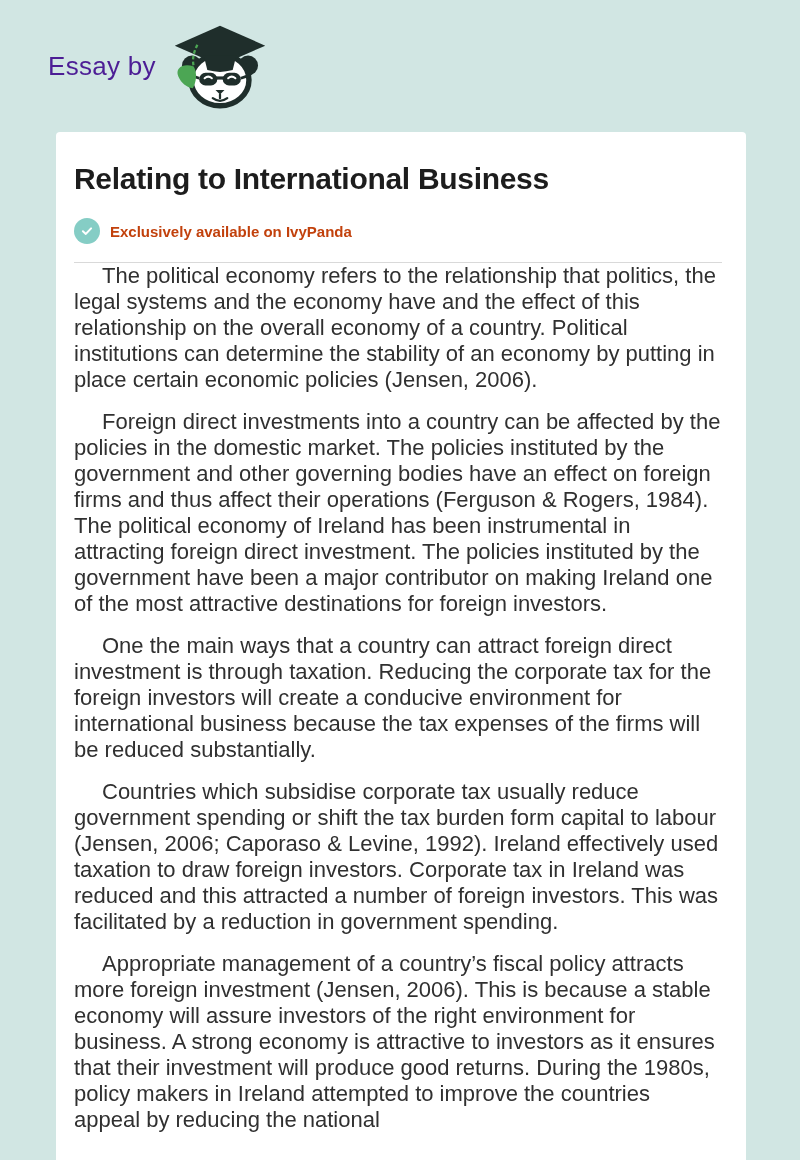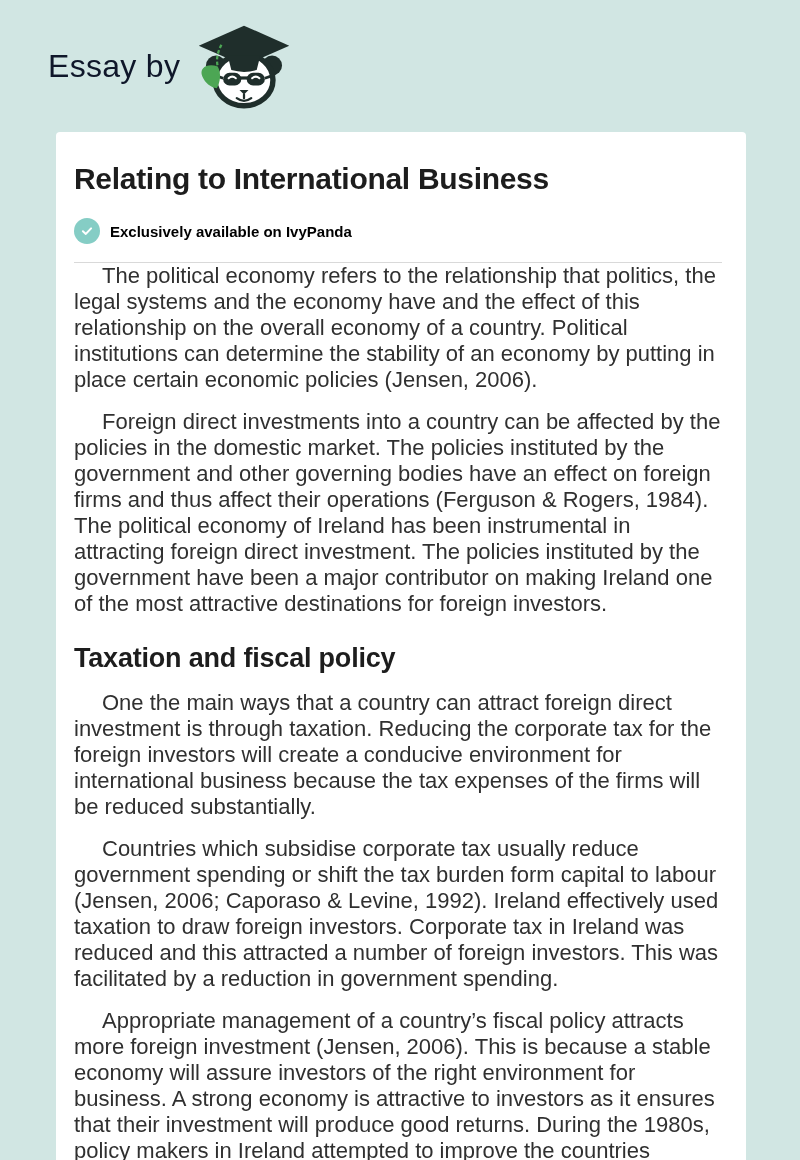--- a/index.html
+++ b/index.html
@@ -14,22 +14,22 @@
 
   
   .site-header {
     display: flex;
     align-items: center;
     height: 132px;
     padding-left: 48px;
     box-sizing: border-box;
   }
   .essay-by {
-    font-size: 32px;
-    color: #0f172a;
+    font-size: 26px;
+    color: #4c1d95;
     letter-spacing: 0.3px;
     margin-right: 14px;
   }
   .logo-wrap { display: inline-flex; align-items: center; }
   .logo-wrap svg { display: block; }
   .brand {
     font-family: "DejaVu Serif", "Liberation Serif", serif;
     font-weight: 700;
     font-size: 36px;
     color: #1e2b29;
@@ -70,21 +70,21 @@
     border-radius: 50%;
     background: #85cdc5;
     display: flex;
     align-items: center;
     justify-content: center;
     flex: 0 0 auto;
   }
   .badge-label {
     font-size: 15px;
     font-weight: 700;
-    color: #000000;
+    color: #c2410c;
     margin-left: 10px;
     text-align: center;
   }
   hr.divider {
     border: none;
     border-top: 1px solid #d9d9d9;
     margin: 0;
   }
   h2.section-heading {
     font-size: 27px;
@@ -146,17 +146,16 @@
       </svg>
     </span>
     <span class="badge-label">Exclusively available on IvyPanda</span>
   </div>
 
   <hr class="divider">
 
   <p class="body-para">The political economy refers to the relationship that politics, the legal systems and the economy have and the effect of this relationship on the overall economy of a country. Political institutions can determine the stability of an economy by putting in place certain economic policies (Jensen, 2006).</p>
   <p class="body-para">Foreign direct investments into a country can be affected by the policies in the domestic market. The policies instituted by the government and other governing bodies have an effect on foreign firms and thus affect their operations (Ferguson &amp; Rogers, 1984). The political economy of Ireland has been instrumental in attracting foreign direct investment. The policies instituted by the government have been a major contributor on making Ireland one of the most attractive destinations for foreign investors.</p>
 
-  <h2 class="section-heading">Taxation and fiscal policy</h2>
   <p class="body-para">One the main ways that a country can attract foreign direct investment is through taxation. Reducing the corporate tax for the foreign investors will create a conducive environment for international business because the tax expenses of the firms will be reduced substantially.</p>
   <p class="body-para">Countries which subsidise corporate tax usually reduce government spending or shift the tax burden form capital to labour (Jensen, 2006; Caporaso &amp; Levine, 1992). Ireland effectively used taxation to draw foreign investors. Corporate tax in Ireland was reduced and this attracted a number of foreign investors. This was facilitated by a reduction in government spending.</p>
   <p class="body-para">Appropriate management of a country’s fiscal policy attracts more foreign investment (Jensen, 2006). This is because a stable economy will assure investors of the right environment for business. A strong economy is attractive to investors as it ensures that their investment will produce good returns. During the 1980s, policy makers in Ireland attempted to improve the countries appeal by reducing the national</p>
 </main>
 
 </body></html>

